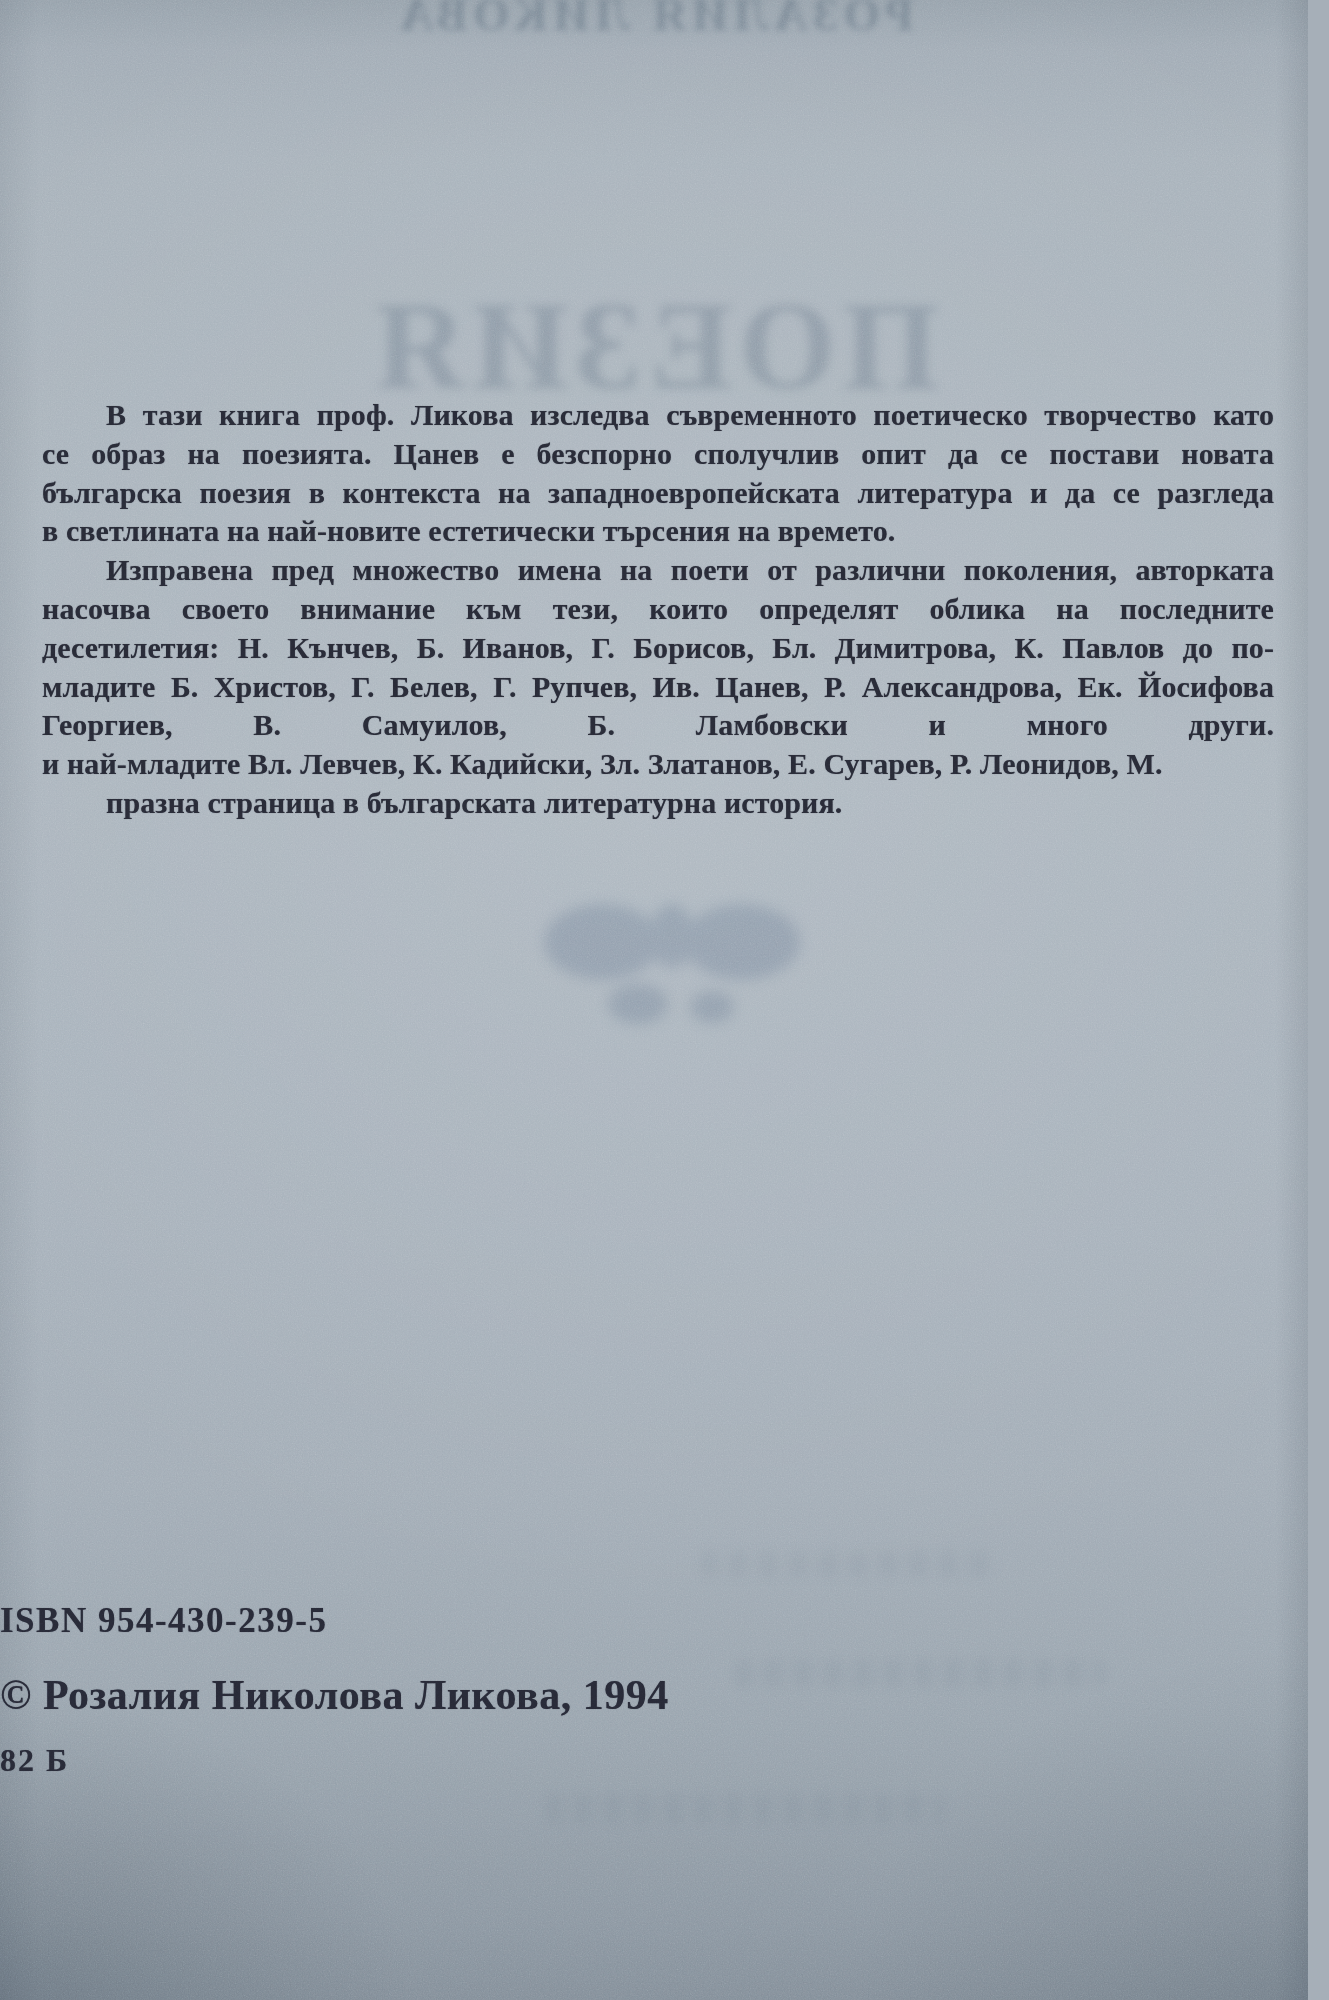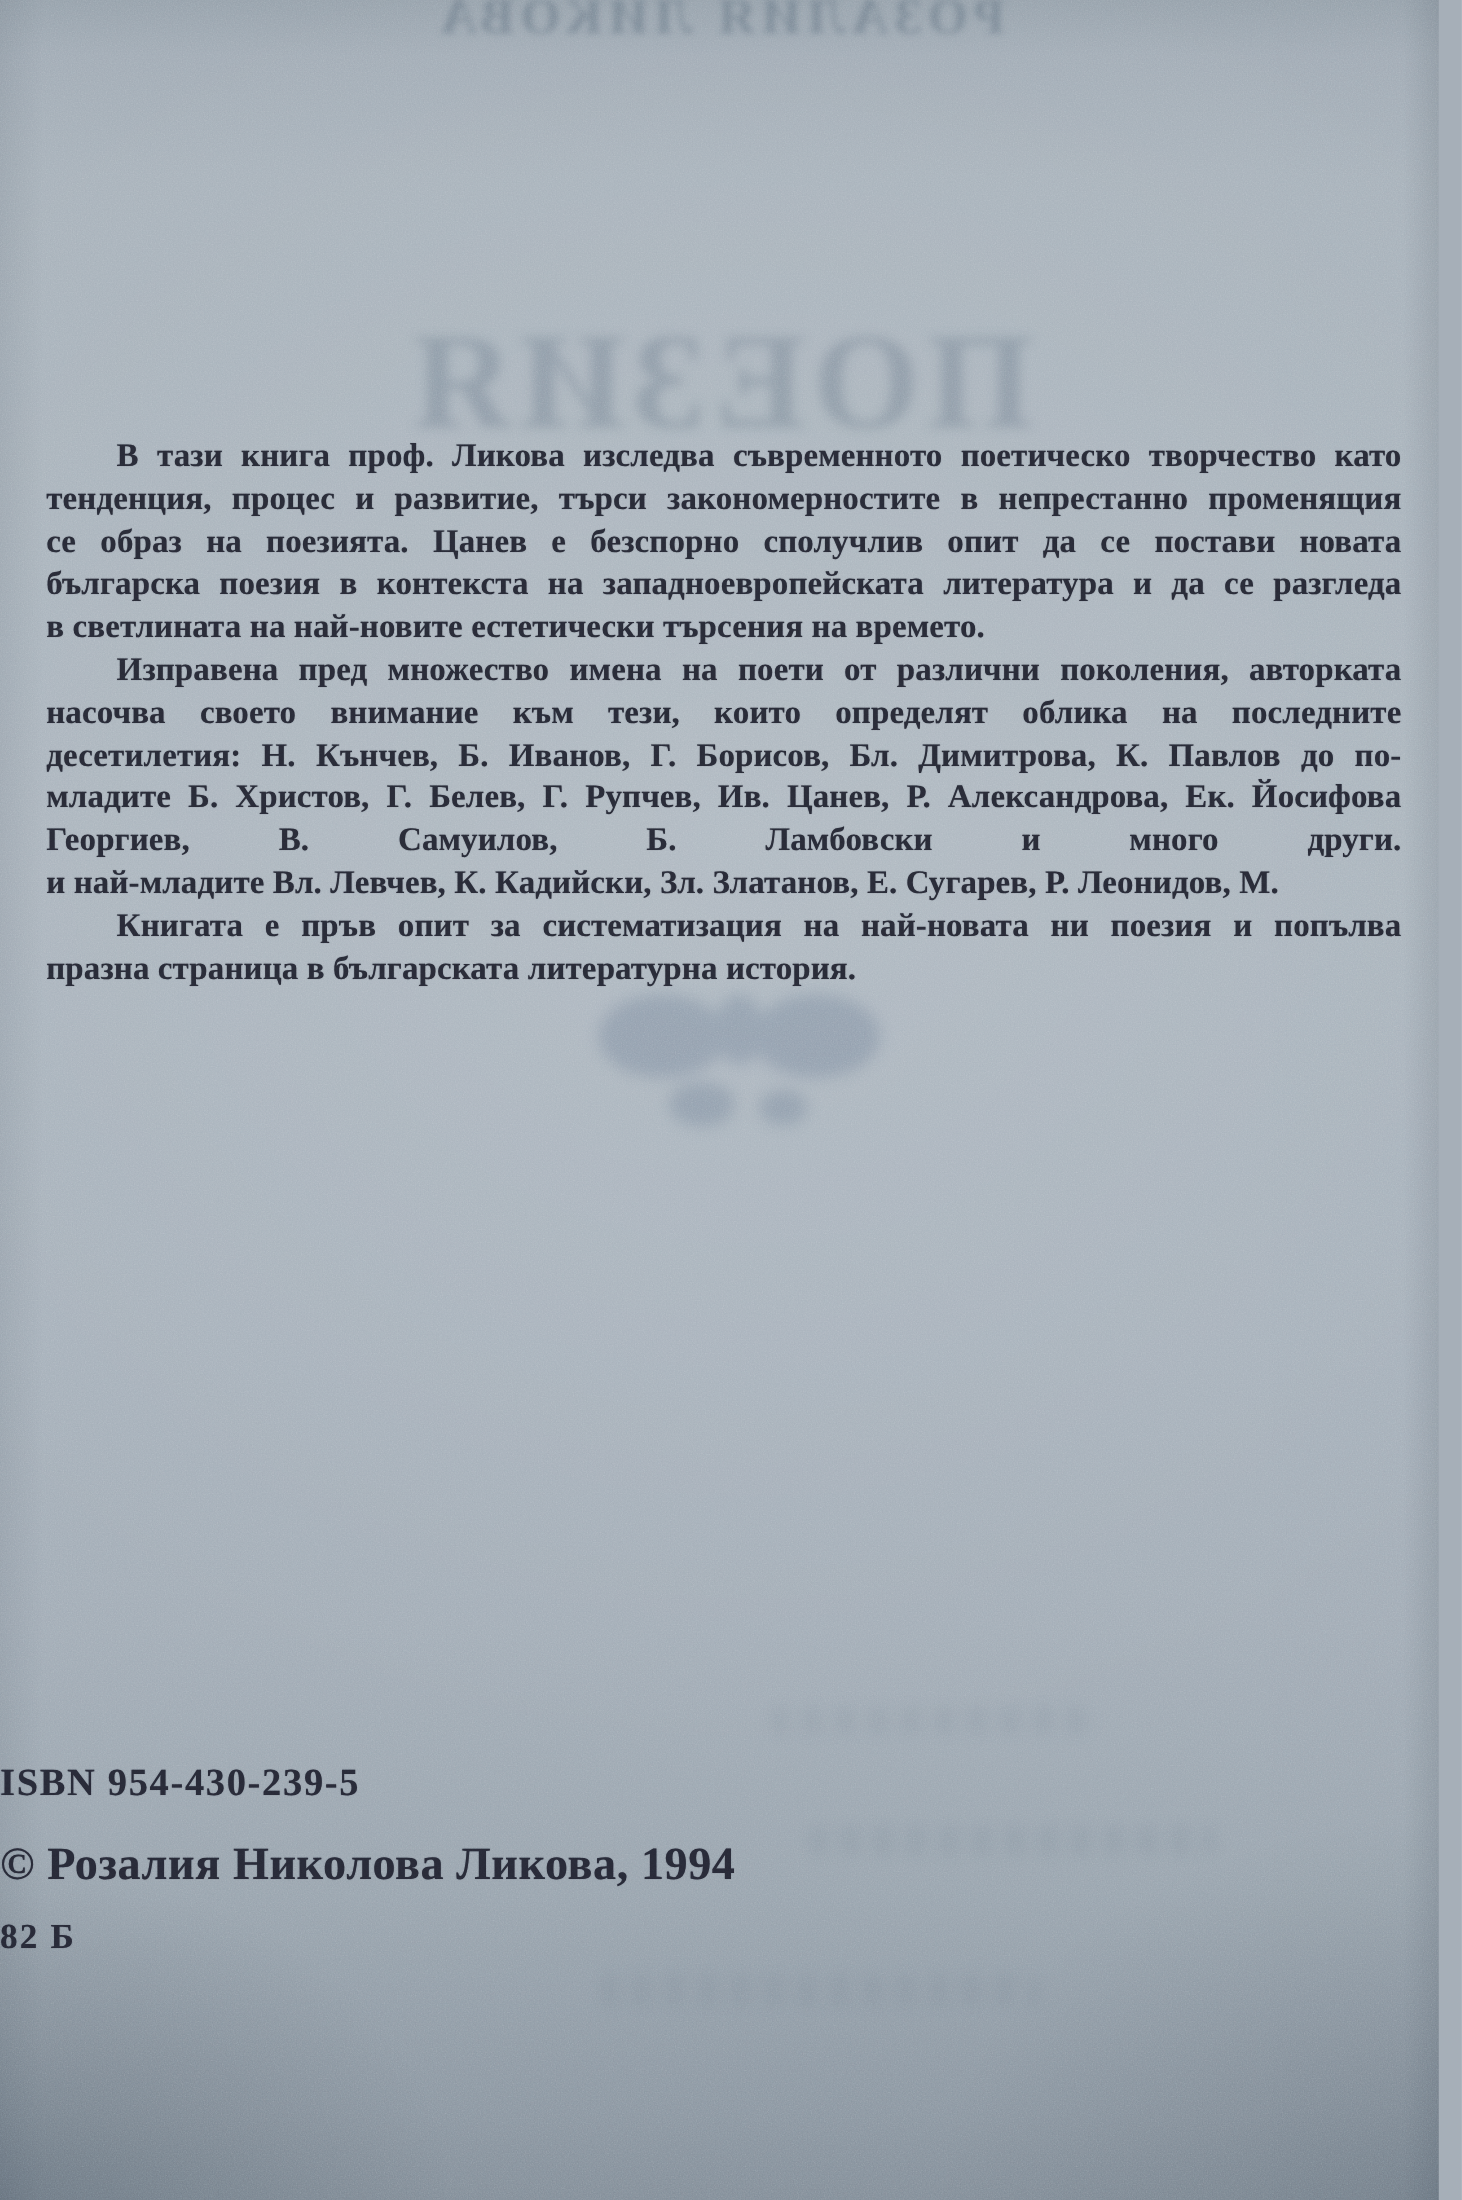--- a/index.html
+++ b/index.html
@@ -71,35 +71,33 @@
 
   <div class="vignette"></div>
 
   <div class="ghost ghost-author">РОЗАЛИЯ ЛИКОВА</div>
 
   <div class="ghost ghost-title">ПОЕЗИЯ</div>
 
   <div class="text-block">
     <div class="para">
         <div class="tline">В тази книга проф. Ликова изследва съвременното поетическо творчество като</div>
-        <div class="tline">тенденция, процес и развитие, търси закономерностите в непрестанно променящия</div>
         <div class="tline">се образ на поезията. Цанев е безспорно сполучлив опит да се постави новата</div>
         <div class="tline">българска поезия в контекста на западноевропейската литература и да се разгледа</div>
         <div class="tline">в светлината на най-новите естетически търсения на времето.</div>
       </div>
     <div class="para">
         <div class="tline">Изправена пред множество имена на поети от различни поколения, авторката</div>
         <div class="tline">насочва своето внимание към тези, които определят облика на последните</div>
         <div class="tline">десетилетия: Н. Кънчев, Б. Иванов, Г. Борисов, Бл. Димитрова, К. Павлов до по-</div>
         <div class="tline">младите Б. Христов, Г. Белев, Г. Рупчев, Ив. Цанев, Р. Александрова, Ек. Йосифова</div>
         <div class="tline">Георгиев, В. Самуилов, Б. Ламбовски и много други.</div>
         <div class="tline">и най-младите Вл. Левчев, К. Кадийски, Зл. Златанов, Е. Сугарев, Р. Леонидов, М.</div>
       </div>
     <div class="para">
-        <div class="tline">Книгата е пръв опит за систематизация на най-новата ни поезия и попълва</div>
         <div class="tline">празна страница в българската литературна история.</div>
       </div>
   </div>
 
   <div class="ornament-ghost">
     <svg width="292" height="152" viewBox="0 0 292 152" xmlns="http://www.w3.org/2000/svg">
       <g fill="#74849a">
         <ellipse cx="76" cy="56" rx="58" ry="38"></ellipse>
         <ellipse cx="216" cy="56" rx="58" ry="38"></ellipse>
         <ellipse cx="146" cy="50" rx="22" ry="32"></ellipse>

